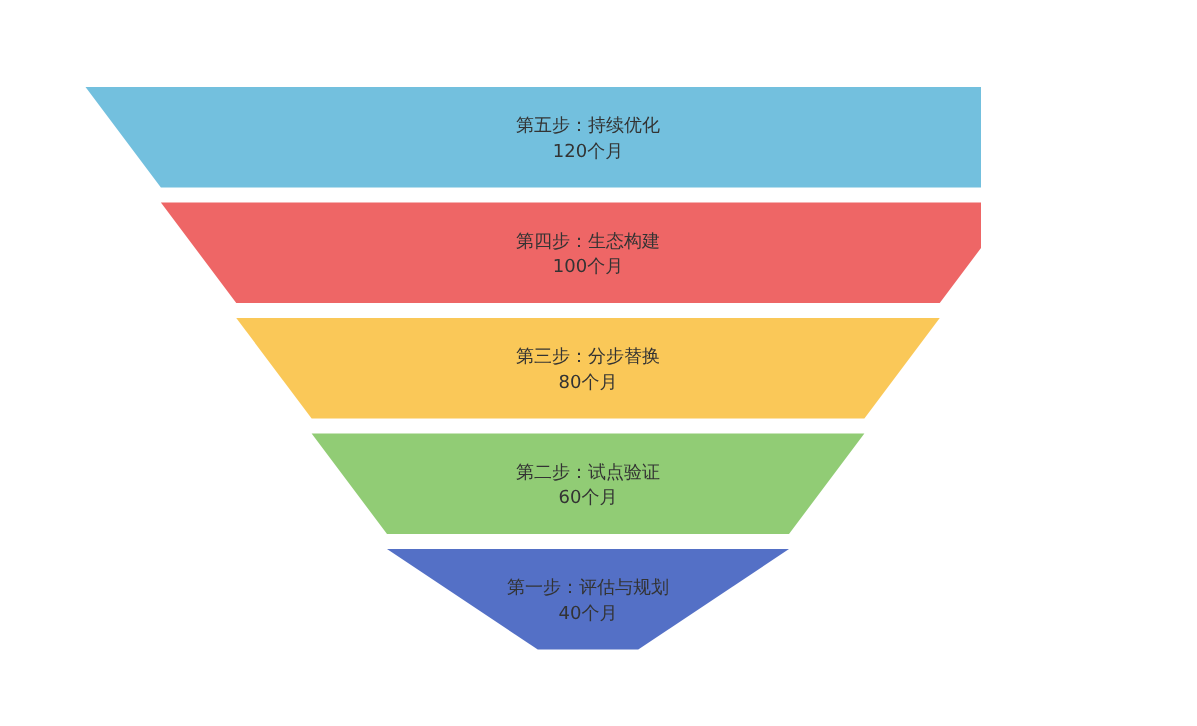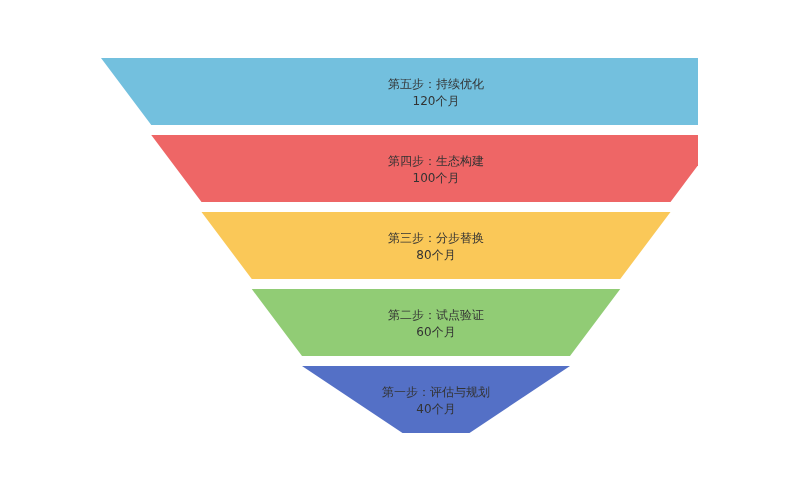--- a/index.html
+++ b/index.html
@@ -7,21 +7,20 @@
     padding: 0;
     background: #ffffff;
     font-family: "DejaVu Sans", "Liberation Sans", sans-serif;
   }
   .stage {
     position: relative;
     width: 654px;
     height: 484px;
     background: #ffffff;
     overflow: hidden;
-    margin-left: 44px;
   }
   .stage svg {
     display: block;
     width: 798px;
     height: 484px;
   }
   .seg-label {
     font-size: 12px;
     text-anchor: middle;
     pointer-events: none;

